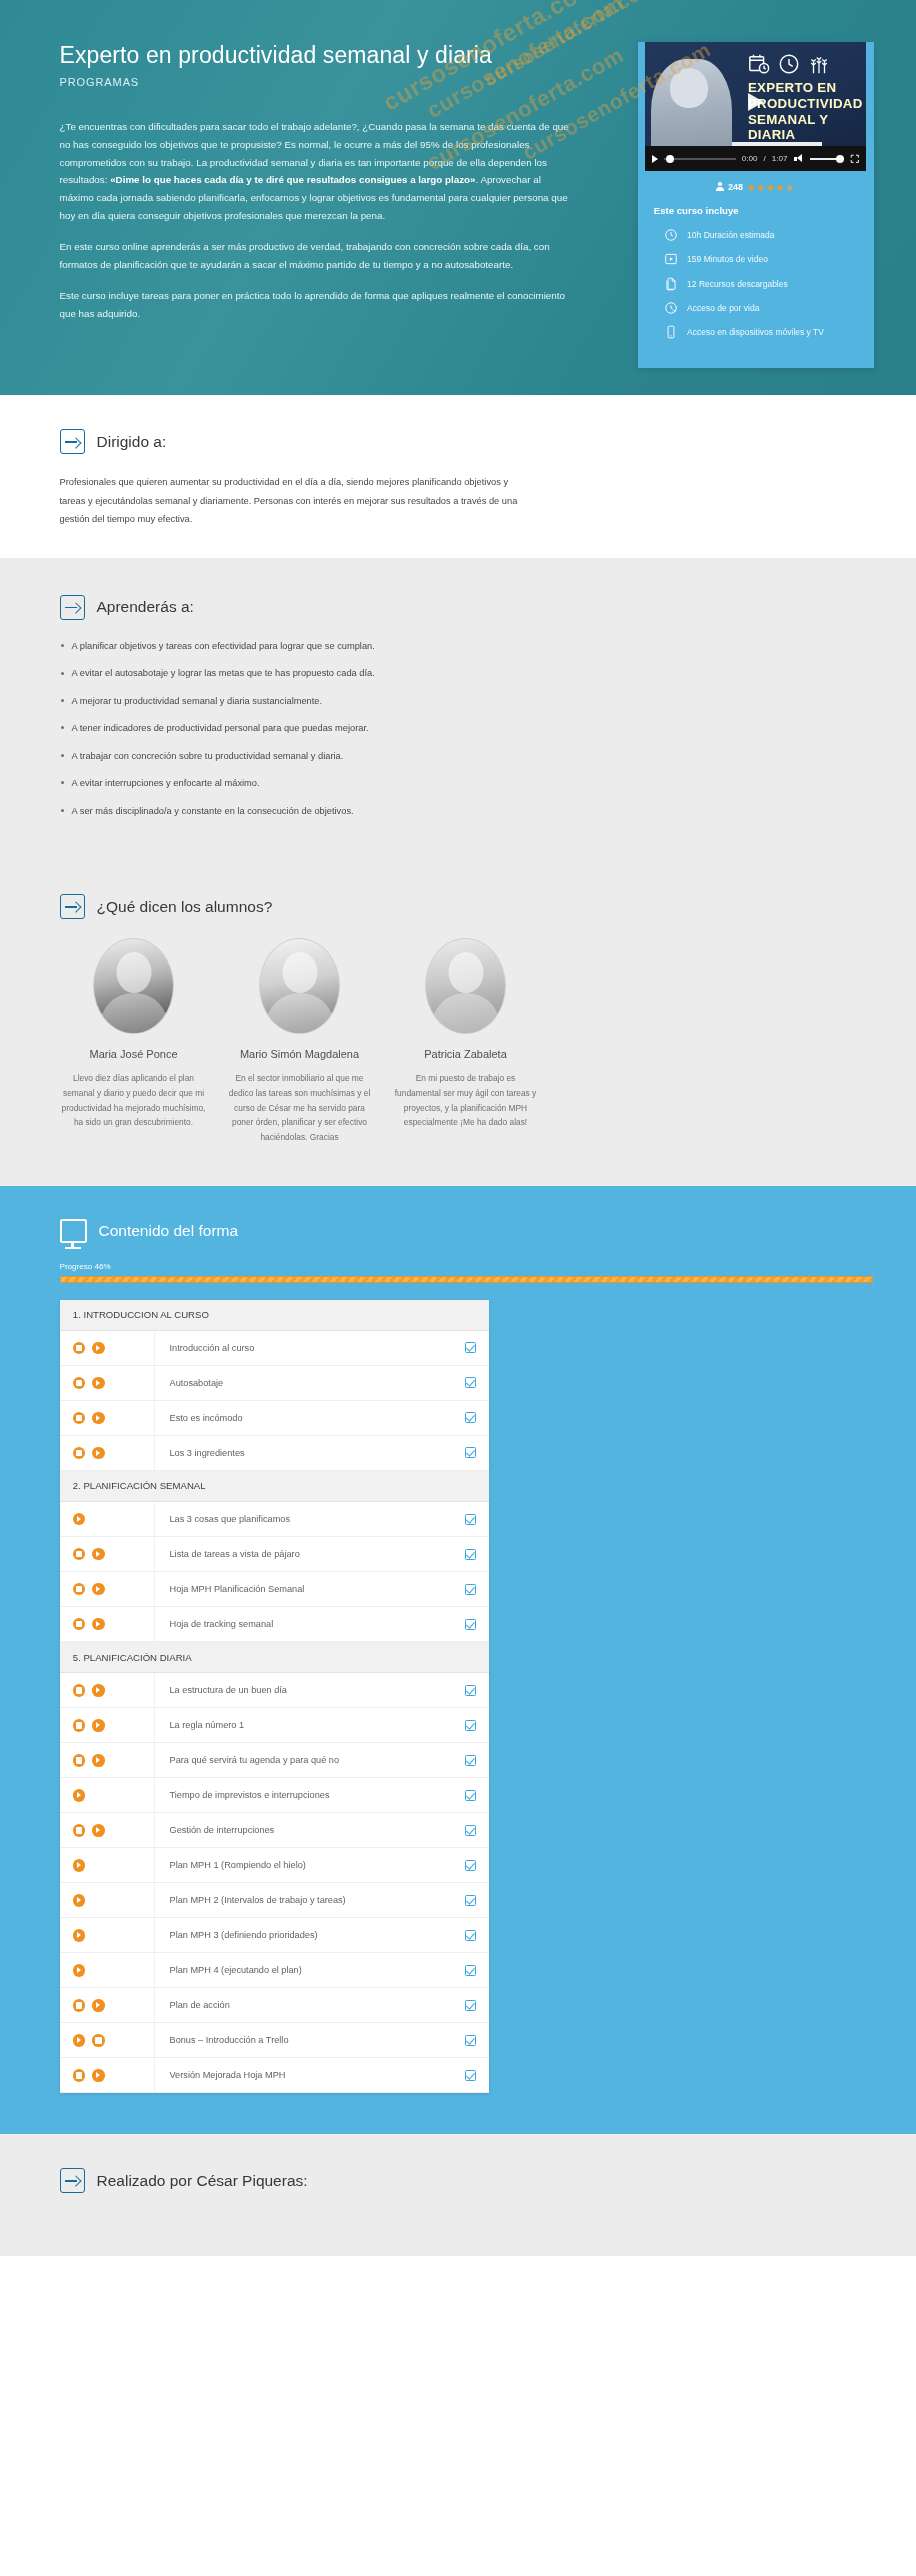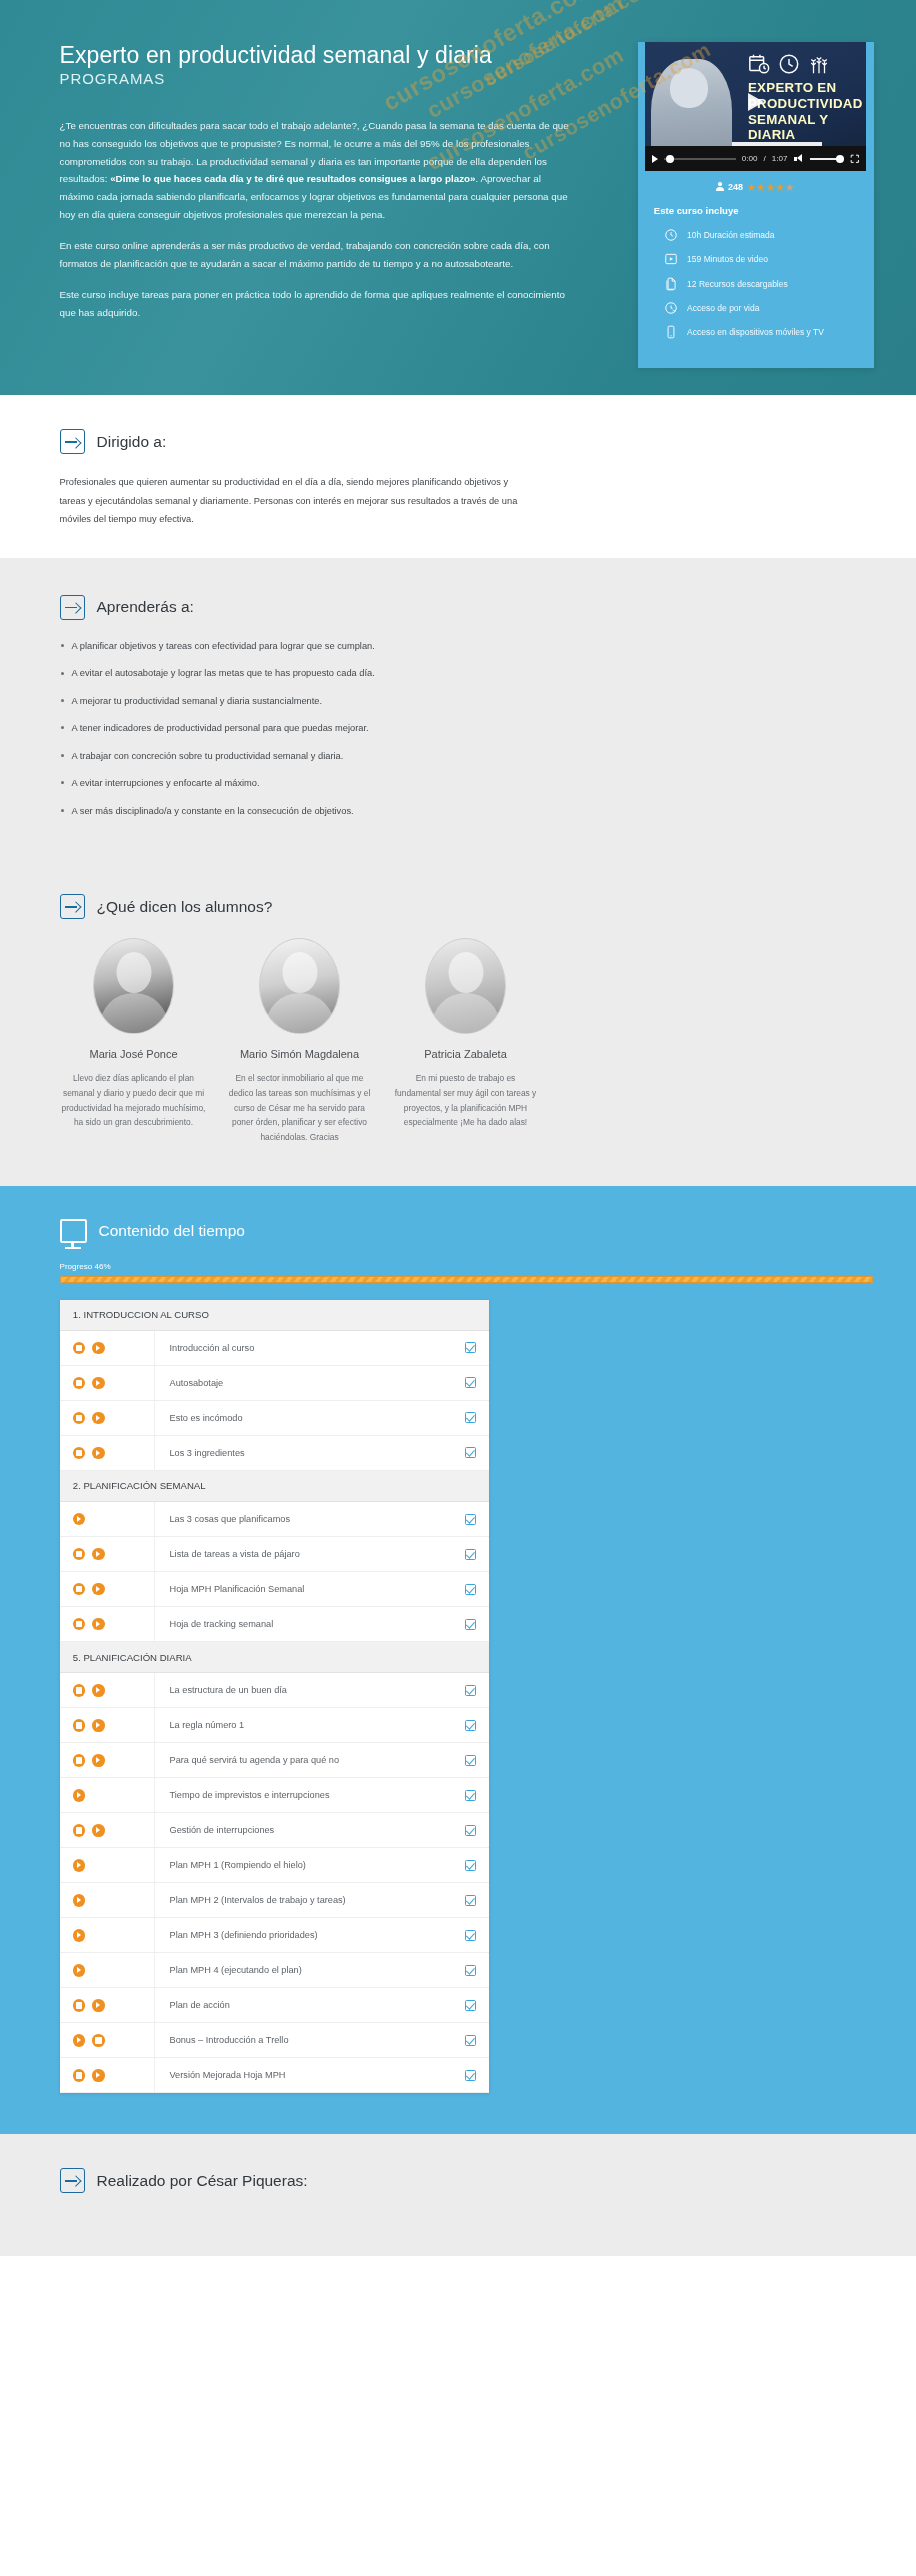--- a/index.html
+++ b/index.html
@@ -35,21 +35,22 @@
   .hero-inner { width: 857px; margin: 0 auto; display: flex; gap: 32px; }
   .hero-left { width: 576px; padding-left: 30px; padding-top: 7.4px; }
   .hero-title {
     font-size: 23px;
     font-weight: normal;
     color: #ffffff;
     line-height: 1.2;
     letter-spacing: 0.1px;
   }
   .hero-kicker {
-    font-size: 15px;
+    margin-top: 6px;
+    font-size: 11px;
     color: #dff1f3;
     letter-spacing: 0.9px;
   }
   .hero-body { margin-top: 30px; max-width: 517px; }
   .hero-body p {
     font-size: 9.8px;
     line-height: 1.82;
     color: #eaf6f7;
     margin-bottom: 13.3px;
   }
@@ -403,21 +404,21 @@
     </div>
     <div class="wm" style="left:510px; top:89px; font-size:21px;">cursosenoferta.com</div>
   </section>
 
   <section class="sec white">
     <div class="sec-inner">
       <div class="sec-head">
         <span class="arrow-box"></span>
         <h2 class="sec-title">Dirigido a:</h2>
       </div>
-      <p class="sec-para">Profesionales que quieren aumentar su productividad en el día a día, siendo mejores planificando objetivos y tareas y ejecutándolas semanal y diariamente. Personas con interés en mejorar sus resultados a través de una móviles del tiempo muy efectiva.</p>
+      <p class="sec-para">Profesionales que quieren aumentar su productividad en el día a día, siendo mejores planificando objetivos y tareas y ejecutándolas semanal y diariamente. Personas con interés en mejorar sus resultados a través de una gestión del tiempo muy efectiva.</p>
     </div>
   </section>
 
   <section class="sec grey" style="padding-top:37px;">
     <div class="sec-inner">
       <div class="sec-head">
         <span class="arrow-box"></span>
         <h2 class="sec-title">Aprenderás a:</h2>
       </div>
       <ul class="bullets">
@@ -466,21 +467,21 @@
         </div>
       </div>
     </div>
     <div class="wm" style="left:414px; top:96px; font-size:22px;">cursosenoferta.com</div>
   </section>
 
   <section class="sec blue" style="padding-top:33px; padding-bottom:41px;">
     <div class="sec-inner">
       <div class="sec-head">
         <span class="monitor-ico"></span>
-        <h2 class="sec-title">Contenido del tiempo</h2>
+        <h2 class="sec-title">Contenido del forma</h2>
       </div>
       <div class="progress-label">Progreso 46%</div>
       <div class="progress-track">
         <div class="progress-fill" id="progress-fill" style="width: 100%;"></div>
       </div>
 
       <div class="curriculum" id="curriculum">
           <div class="mod-head">1. INTRODUCCION AL CURSO</div>
           <div class="lesson">
             <div class="lesson-icons">

